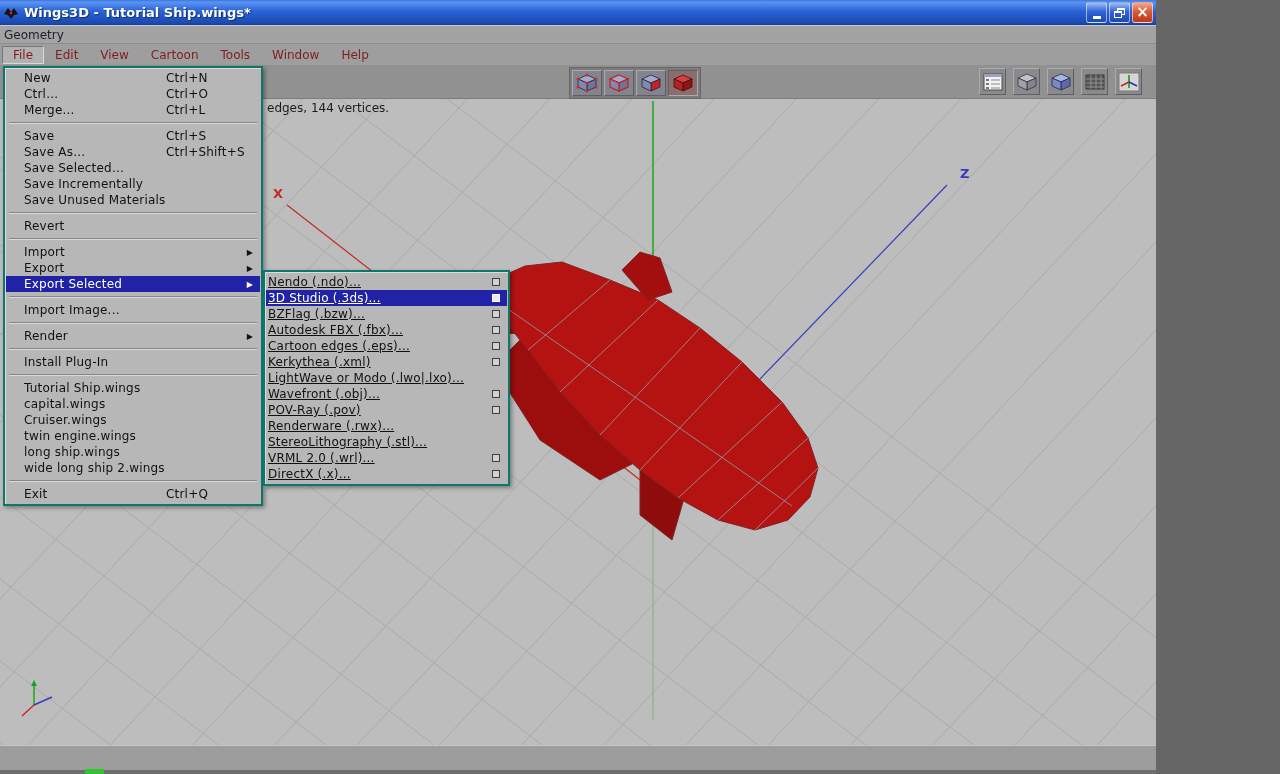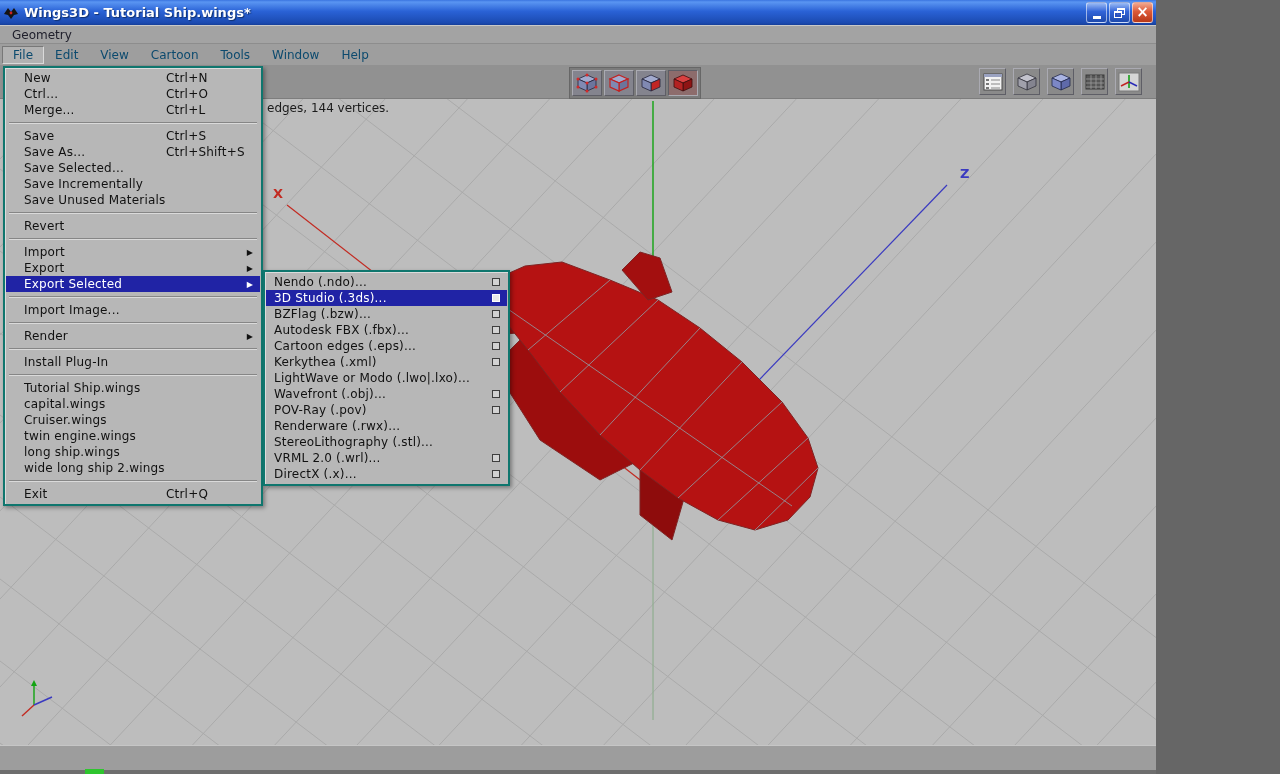--- a/index.html
+++ b/index.html
@@ -19,23 +19,23 @@
   .btn-close { background:linear-gradient(#f2a88f,#dd5a38 45%,#b83818); }
   .glyph-min { width:8px; height:3px; background:#fff; margin-top:10px; }
   .glyph-restore { position:relative; width:11px; height:10px; }
   .glyph-restore .r1 { position:absolute; right:0; top:0; width:8px; height:7px; border:1px solid #fff; border-top-width:2px; }
   .glyph-restore .r2 { position:absolute; left:0; bottom:0; width:8px; height:7px; border:1px solid #fff; border-top-width:2px; background:rgba(40,80,190,.9); }
   .glyph-close { color:#fff; font-size:15px; font-weight:bold; line-height:15px; }
 
   
   .geometry-bar { position:absolute; top:25px; left:0; right:0; height:19px; background:#a3a3a3;
     border-top:1px solid #c9c9c9; border-bottom:1px solid #8d8d8d; display:flex; align-items:center;
-    padding-left:12px; font-size:12px; color:#20202c; }
+    padding-left:4px; font-size:12px; color:#20202c; }
   .menubar { position:absolute; top:44px; left:0; right:0; height:21px; background:#9e9e9e;
-    display:flex; align-items:center; font-size:12px; color:#0c4a6e; padding-left:2px; }
+    display:flex; align-items:center; font-size:12px; color:#7f1d1d; padding-left:2px; }
   .mb-item { padding:2px 11px; }
   .mb-item.open { background:#b2b2b2; border:1px solid; border-color:#787878 #dadada #dadada #787878; padding:1px 10px; }
 
   
   .toolbar { position:absolute; top:65px; left:0; right:0; height:34px; background:#919191;
     border-bottom:1px solid #7d7d7d; }
   .icon-group-center { position:absolute; left:569px; top:2px; display:flex; gap:2px;
     background:#7b7b7b; padding:2px; border:1px solid #676767; }
   .tool-tile { width:30px; height:26px; background:#84848e; display:flex; align-items:center;
     justify-content:center; border:1px solid; border-color:#aaaab2 #5e5e66 #5e5e66 #aaaab2; }
@@ -58,21 +58,21 @@
   .menu-panel { position:absolute; background:#b7b7b7; border:2px solid #0f766e; z-index:50;
     box-shadow:inset 1px 1px 0 #dcdcdc, 2px 2px 4px rgba(0,0,0,.35);
     font-size:12px; color:#111; padding:2px 1px; letter-spacing:.2px; }
   #file-menu { left:3px; top:66px; width:260px; }
   #export-submenu { left:263px; top:270px; width:247px; }
   .mi { position:relative; height:16px; line-height:16px; padding-left:18px; white-space:nowrap; }
   .mi .sc { position:absolute; left:160px; }
   .mi .arr { position:absolute; right:7px; top:1px; font-size:8px; }
   .mi.hl { background:#2023a5; color:#fff; }
   .sep { height:2px; border-top:1px solid #868686; border-bottom:1px solid #dadada; margin:4px 3px; }
-  .smi { padding-left:8px; }
+  .smi { padding-left:2px;text-decoration:underline; }
   .opt { position:absolute; right:7px; top:4px; width:8px; height:8px; background:#d2d2d2; border:1px solid #3e3e3e; }
   .mi.hl .opt { background:#e9e9e9; border-color:#fdfdfd; }
 </style>
 </head>
 <body>
 
 <div id="app">
 
   <div class="titlebar">
     <svg width="16" height="16">

